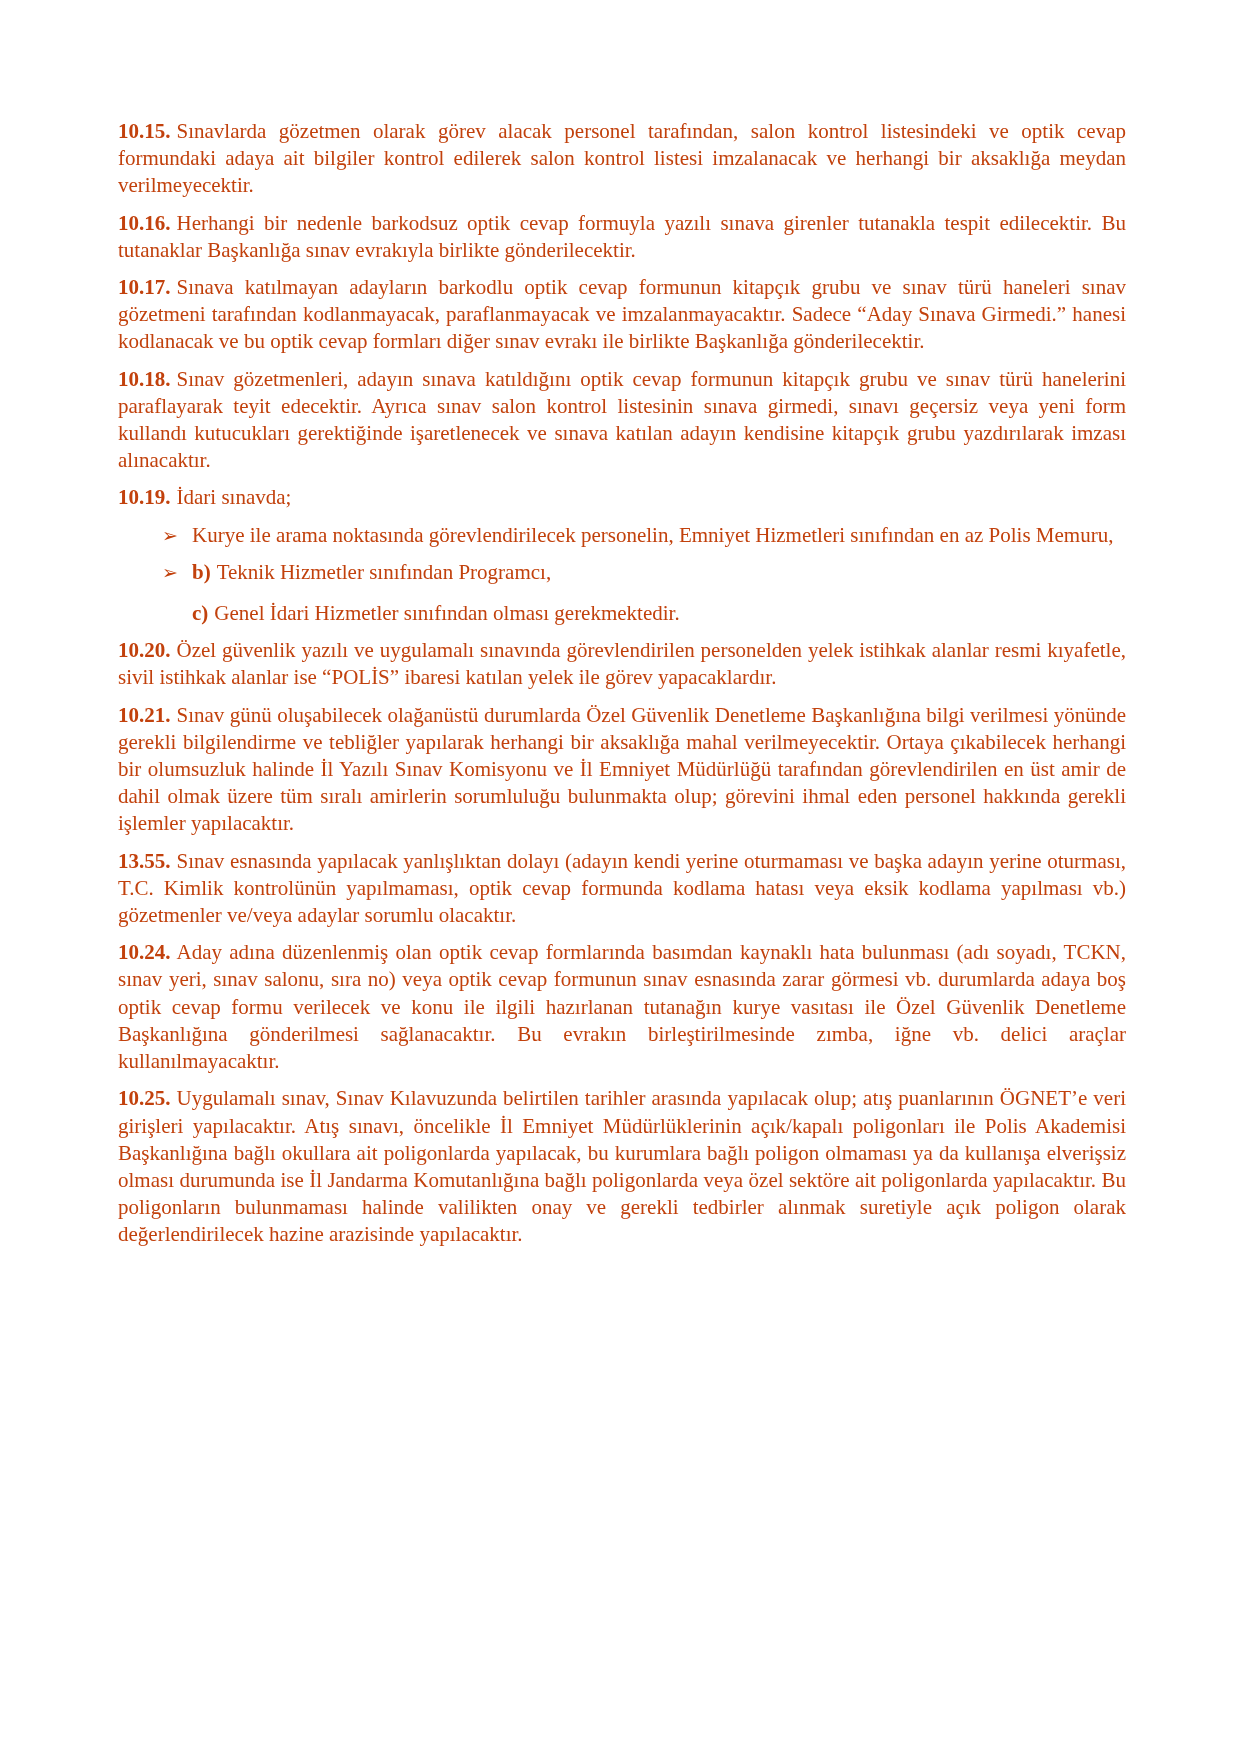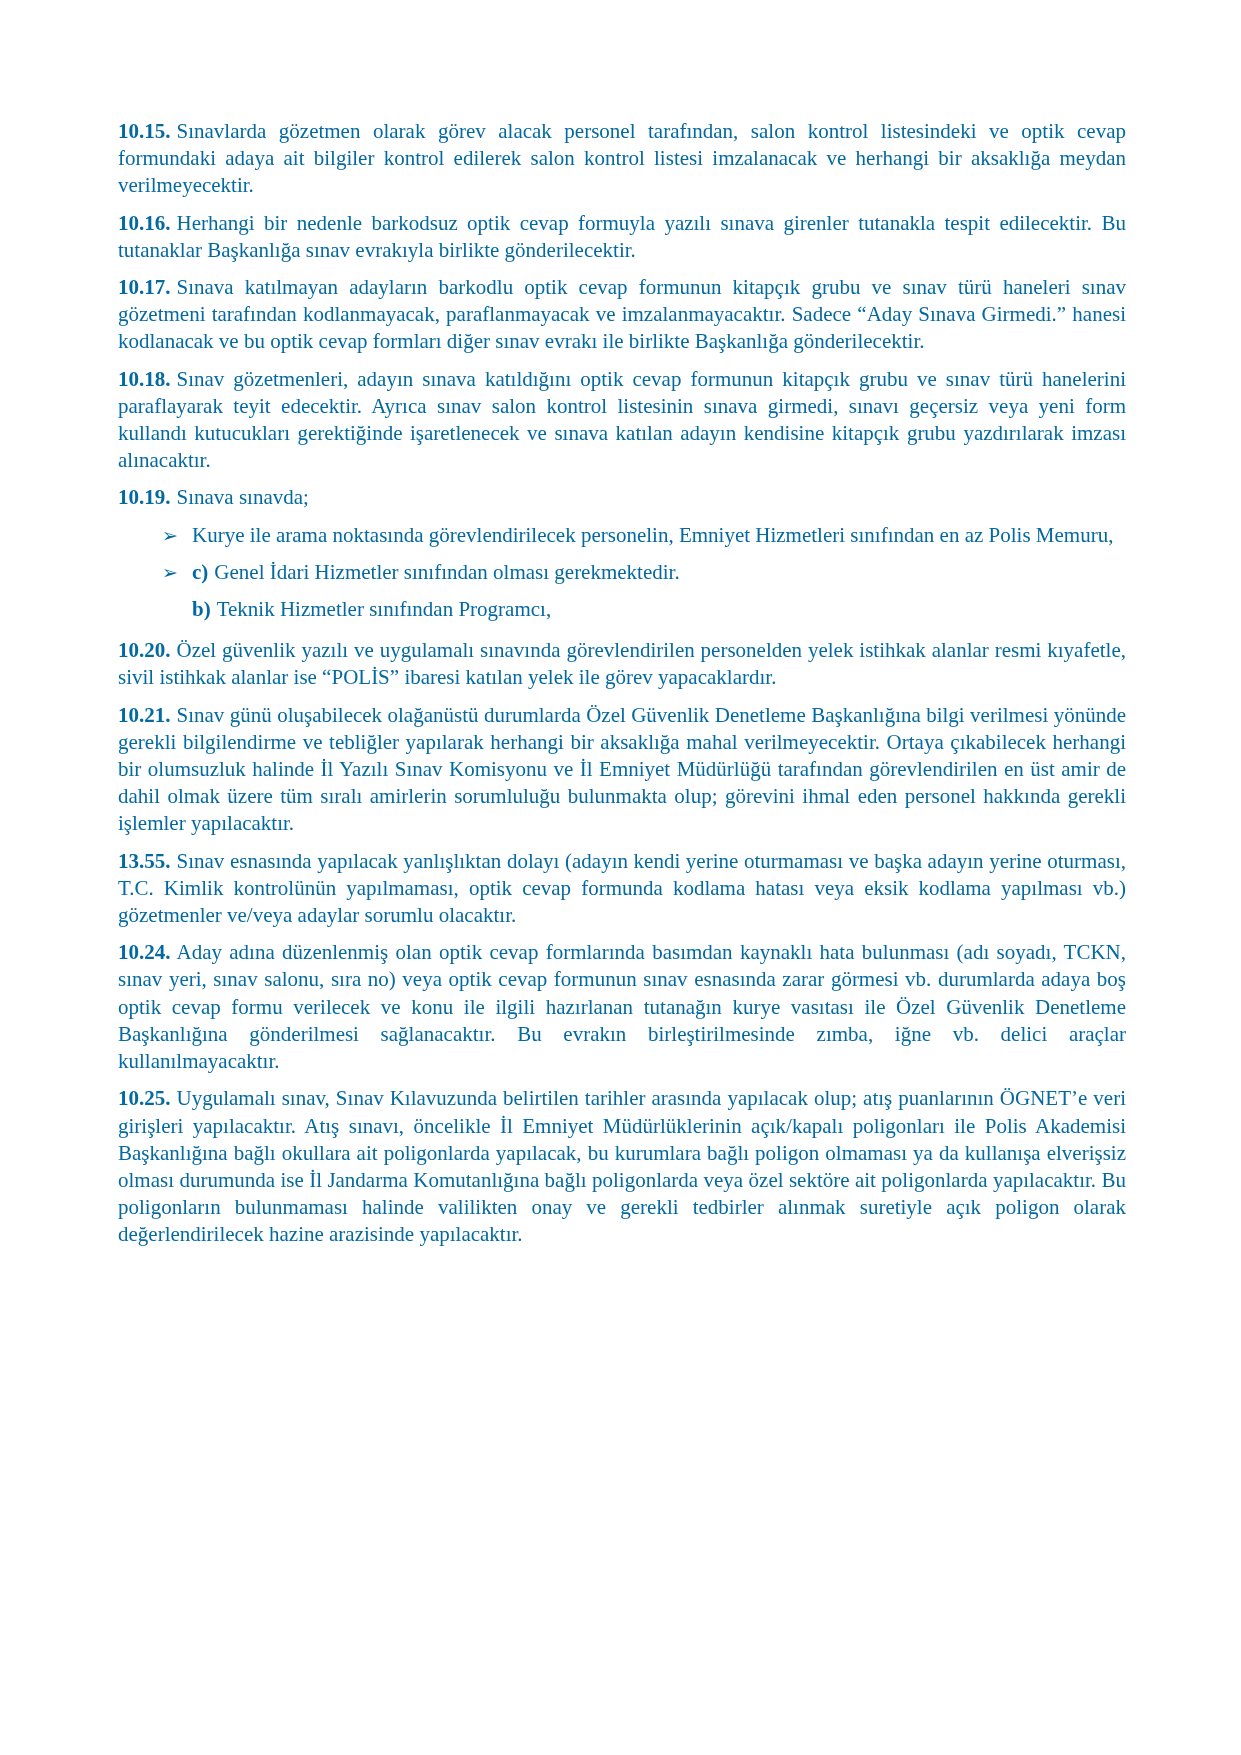--- a/index.html
+++ b/index.html
@@ -5,21 +5,21 @@
     html, body { margin: 0; padding: 0; background: #ffffff; }
     body { width: 1241px; height: 1755px; position: relative; overflow: hidden; }
     .page {
       position: absolute;
       left: 118px;
       top: 118px;
       width: 1008px;
       font-family: "Liberation Serif", serif;
       font-size: 21px;
       line-height: 27.2px;
-      color: #0369a1;
+      color: #c2410c;
     }
     .para {
       margin: 0 0 10px 0;
       text-align: justify;
     }
     .num { font-weight: bold; margin-right: 6px; }
     .bullet {
       position: relative;
       padding-left: 74px;
       margin: 0 0 10px 0;
@@ -53,39 +53,39 @@
 
   <p class="para">
     <span class="num">10.17.</span><span>Sınava katılmayan adayların barkodlu optik cevap formunun kitapçık grubu ve sınav türü haneleri sınav gözetmeni tarafından kodlanmayacak, paraflanmayacak ve imzalanmayacaktır. Sadece “</span><span class="ital">Aday Sınava Girmedi.</span><span>” hanesi kodlanacak ve bu optik cevap formları diğer sınav evrakı ile birlikte Başkanlığa gönderilecektir.</span>
   </p>
 
   <p class="para">
     <span class="num">10.18.</span><span>Sınav gözetmenleri, adayın sınava katıldığını optik cevap formunun kitapçık grubu ve sınav türü hanelerini paraflayarak teyit edecektir. Ayrıca sınav salon kontrol listesinin sınava girmedi, sınavı geçersiz veya yeni form kullandı kutucukları gerektiğinde işaretlenecek ve sınava katılan adayın kendisine kitapçık grubu yazdırılarak imzası alınacaktır.</span>
   </p>
 
   <p class="para">
-    <span class="num">10.19.</span><span>Sınava sınavda;</span>
+    <span class="num">10.19.</span><span>İdari sınavda;</span>
   </p>
 
   <div class="bullet">
     <span class="arrow">➢</span>
     <span>Kurye ile arama noktasında görevlendirilecek personelin, Emniyet Hizmetleri sınıfından en az Polis Memuru,</span>
   </div>
 
   <div class="bullet">
     <span class="arrow">➢</span>
   </div>
 
 
+  <div class="sub">
+    <span class="letter">b)</span><span>Teknik Hizmetler sınıfından Programcı,</span>
+  </div>
+
   <div class="sub" style="margin-bottom:10px;">
     <span class="letter">c)</span><span>Genel İdari Hizmetler sınıfından olması gerekmektedir.</span>
-  </div>
-
-  <div class="sub">
-    <span class="letter">b)</span><span>Teknik Hizmetler sınıfından Programcı,</span>
   </div>
 
   <p class="para">
     <span class="num">10.20.</span><span>Özel güvenlik yazılı ve uygulamalı sınavında görevlendirilen personelden yelek istihkak alanlar resmi kıyafetle, sivil istihkak alanlar ise “</span><span class="ital">POLİS</span><span>” ibaresi katılan yelek ile görev yapacaklardır.</span>
   </p>
 
   <p class="para">
     <span class="num">10.21.</span><span>Sınav günü oluşabilecek olağanüstü durumlarda Özel Güvenlik Denetleme Başkanlığına bilgi verilmesi yönünde gerekli bilgilendirme ve tebliğler yapılarak herhangi bir aksaklığa mahal verilmeyecektir. Ortaya çıkabilecek herhangi bir olumsuzluk halinde İl Yazılı Sınav Komisyonu ve İl Emniyet Müdürlüğü tarafından görevlendirilen en üst amir de dahil olmak üzere tüm sıralı amirlerin sorumluluğu bulunmakta olup; görevini ihmal eden personel hakkında gerekli işlemler yapılacaktır.</span>
   </p>
 

